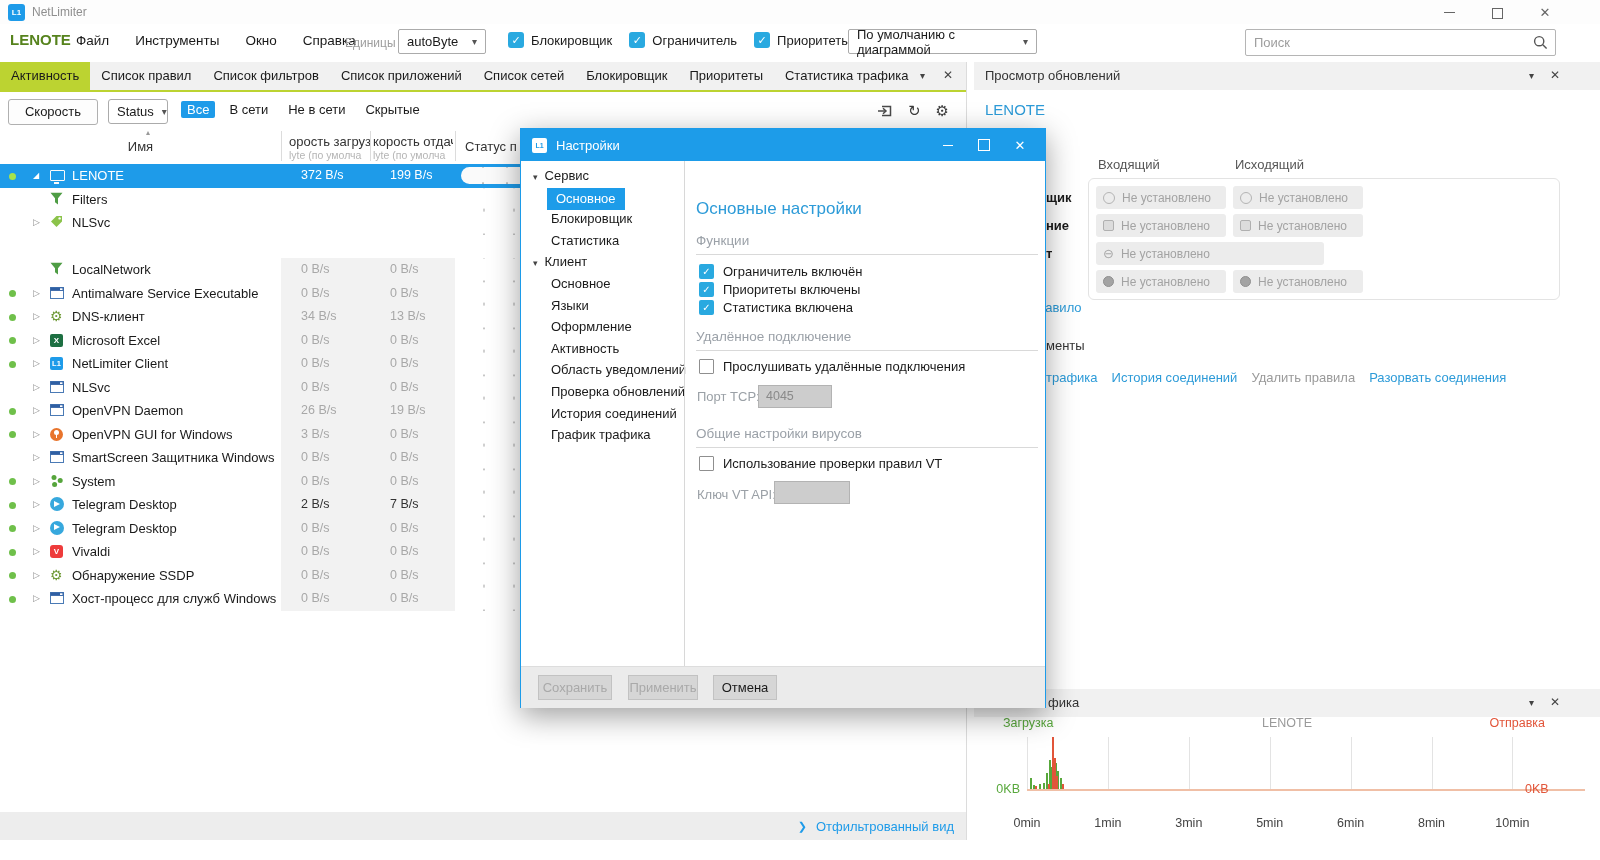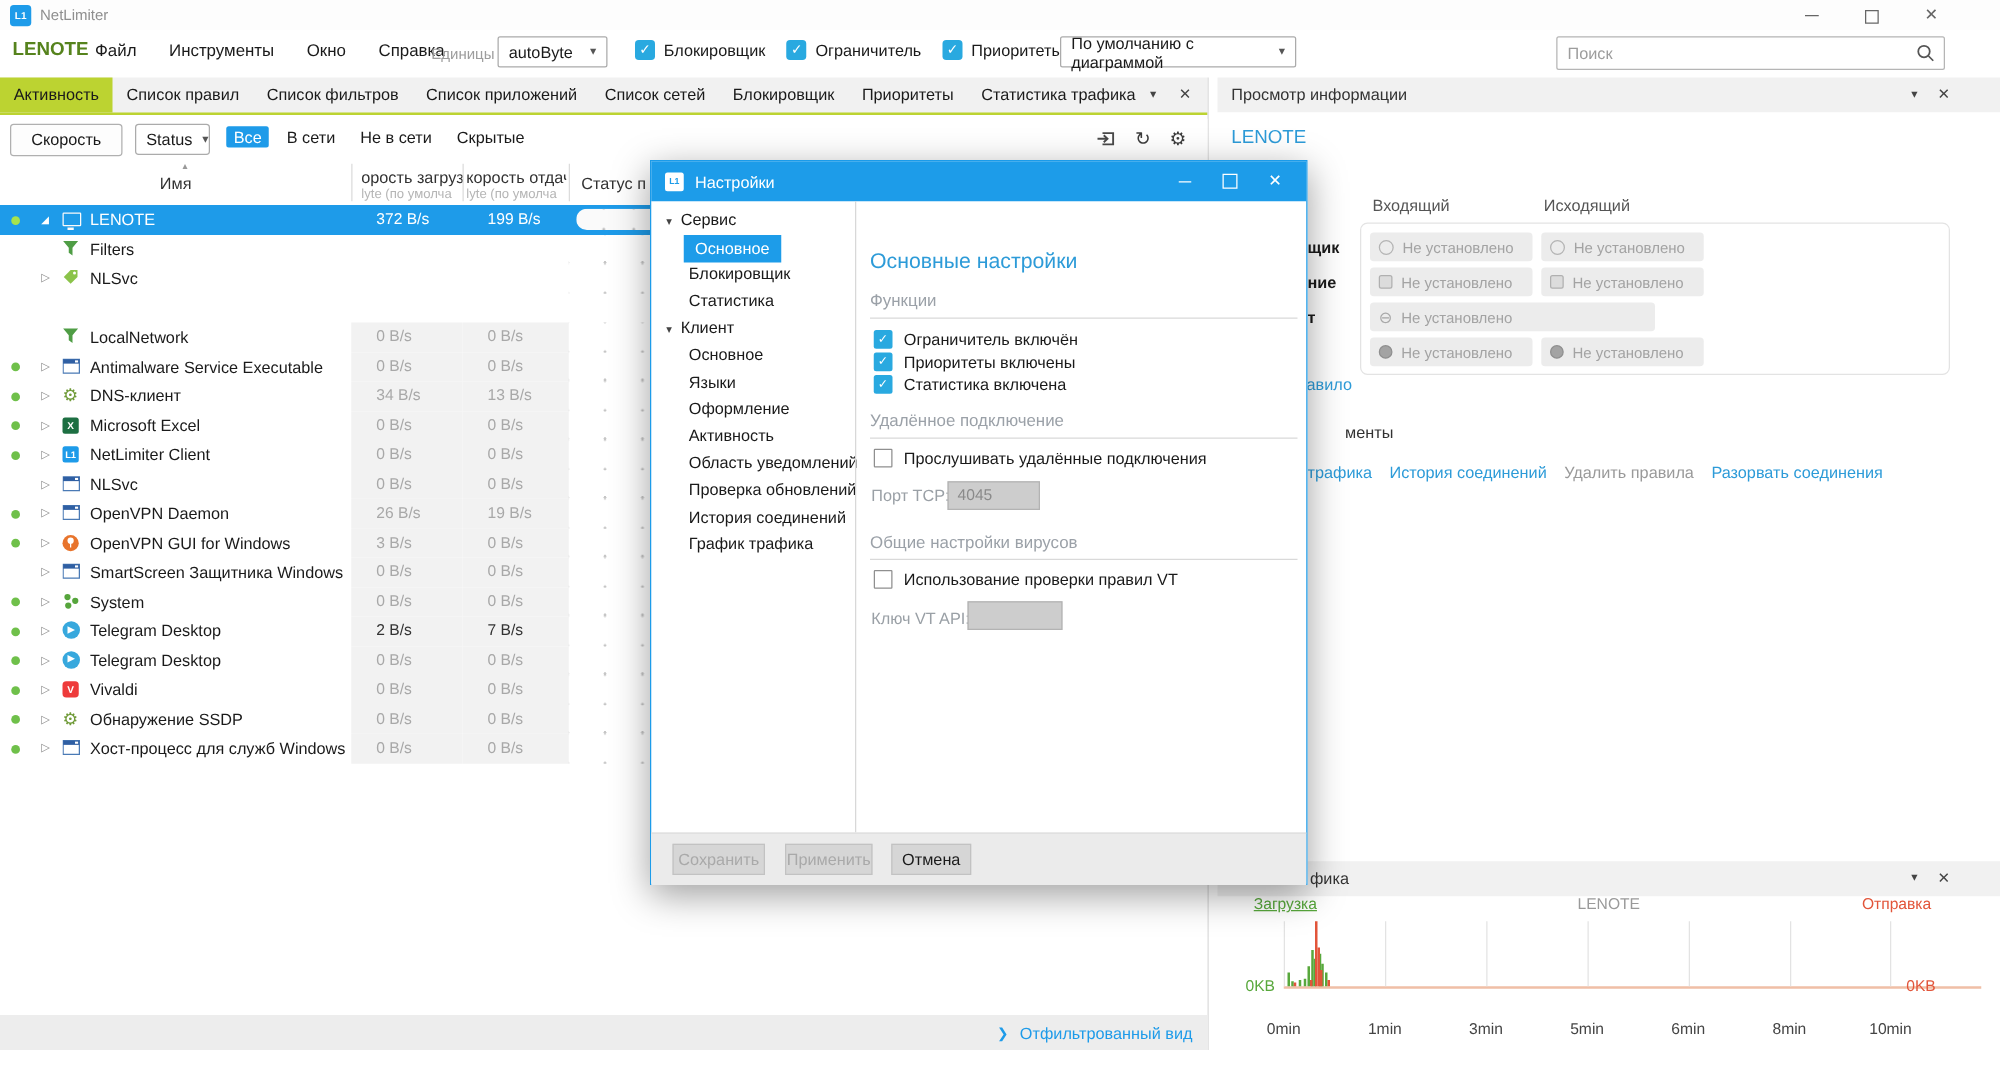--- a/index.html
+++ b/index.html
@@ -128,29 +128,29 @@
   #col-in{left:124px;} #col-out{left:261px;}
   .inforow-label{position:absolute;left:72px;font-weight:bold;font-size:13px;color:#1a1a1a;}
   .pill{position:absolute;height:23px;background:#ececec;border-radius:3px;display:flex;align-items:center;
         padding-left:7px;box-sizing:border-box;}
   .pill .ptxt{margin-left:7px;font-size:12px;color:#a3a3a3;}
   .pi-circle{width:12px;height:12px;border:1px solid #b4b4b4;border-radius:50%;box-sizing:border-box;}
   .pi-square{width:11px;height:11px;border:1px solid #b0b0b0;border-radius:2px;background:#dcdcdc;box-sizing:border-box;}
   .pi-minus{font-size:13px;color:#a8a8a8;line-height:13px;}
   .pi-dark{width:11px;height:11px;border-radius:50%;background:#a3a3a3;border:1px solid #8f8f8f;box-sizing:border-box;}
   #rule-frag{left:64px;top:210px;color:#2d9bd8;}
-  #tools-frag{left:84px;top:248px;color:#333;padding-left:18px;}
+  #tools-frag{left:72px;top:248px;color:#333;}
   #info-links{left:72px;top:280px;display:flex;gap:14px;white-space:nowrap;}
   .ilink{color:#2d9bd8;} .ilink.disabled{color:#9a9a9a;}
 
   
   #chartpanel{left:974px;top:689px;width:626px;height:171px;background:#fff;}
   #chart-strip{left:0;top:0;width:626px;}
   #chart-strip .pstitle{left:74px;}
-  #legend-dl{left:29px;top:27px;color:#58a83c;font-size:12.5px;text-decoration:underline;}
+  #legend-dl{left:29px;top:27px;color:#58a83c;font-size:12.5px;}
   #legend-center{left:0;top:27px;width:626px;text-align:center;color:#9a9a9a;font-size:12.5px;}
   #legend-ul{right:55px;top:27px;color:#e2553a;font-size:12.5px;}
   .gridline{top:48px;width:1px;height:52px;background:#e3e3e3;}
   #baseline{left:53px;top:100px;width:558px;height:2px;background:#f0bfa6;}
   #ylab-left{left:8px;top:93px;width:38px;text-align:right;color:#58a83c;font-size:12.5px;}
   #ylab-right{left:551px;top:93px;color:#e2553a;font-size:12.5px;}
   .bar{position:absolute;width:2px;}
   .bar.dl{background:#58a83c;} .bar.ul{background:#e2553a;}
   .xlab{top:127px;width:60px;text-align:center;color:#444;font-size:12.5px;}
 
@@ -250,21 +250,21 @@
     <div class="tab">Список приложений</div>
     <div class="tab">Список сетей</div>
     <div class="tab">Блокировщик</div>
     <div class="tab">Приоритеты</div>
     <div class="tab">Статистика трафика</div>
     <span class="strip-caret">▾</span>
   <span class="strip-close">✕</span>
 </div>
 
 <div id="info-strip" class="panelstrip abs">
-  <span class="pstitle abs">Просмотр информации</span>
+  <span class="pstitle abs">Просмотр обновлений</span>
   <span class="strip-caret">▾</span>
   <span class="strip-close">✕</span>
 </div>
 <div id="vdivider" class="abs"></div>
 
 <div id="acttoolbar" class="abs">
   <div id="speed-btn" class="abs">Скорость</div>
   <div id="status-dd" class="selbox abs">
     <span>Status</span>
     <span class="caret">▾</span>

